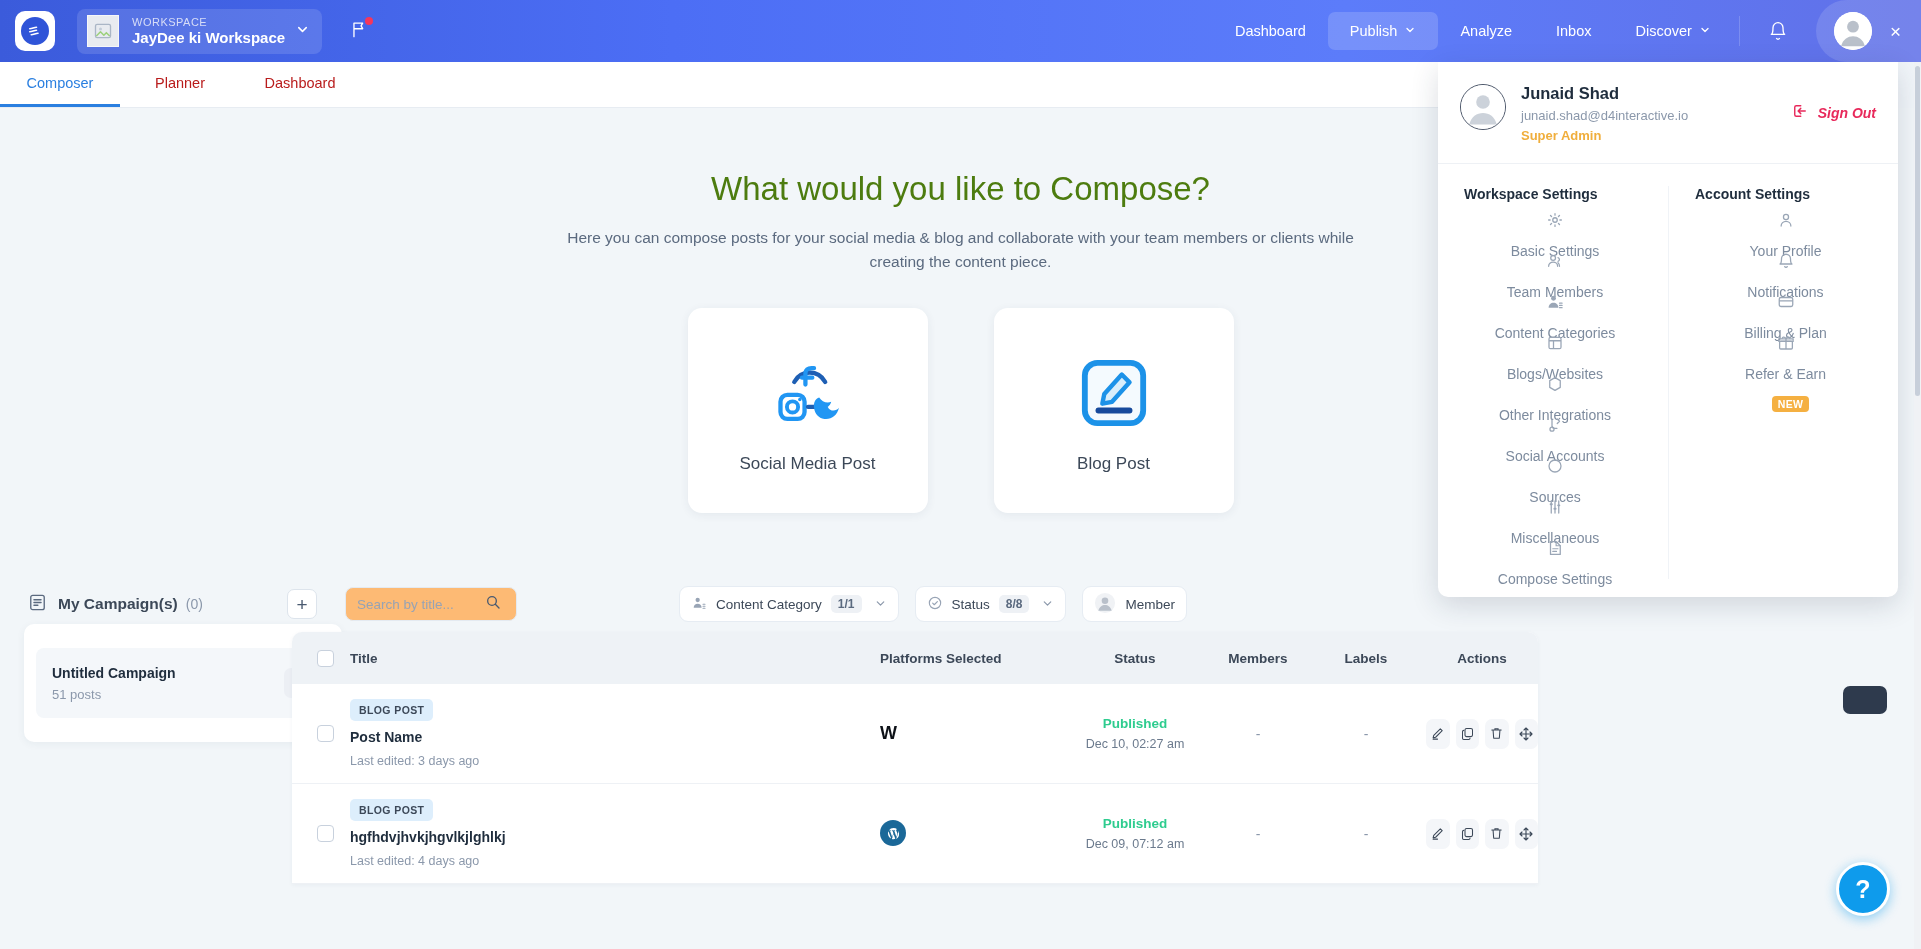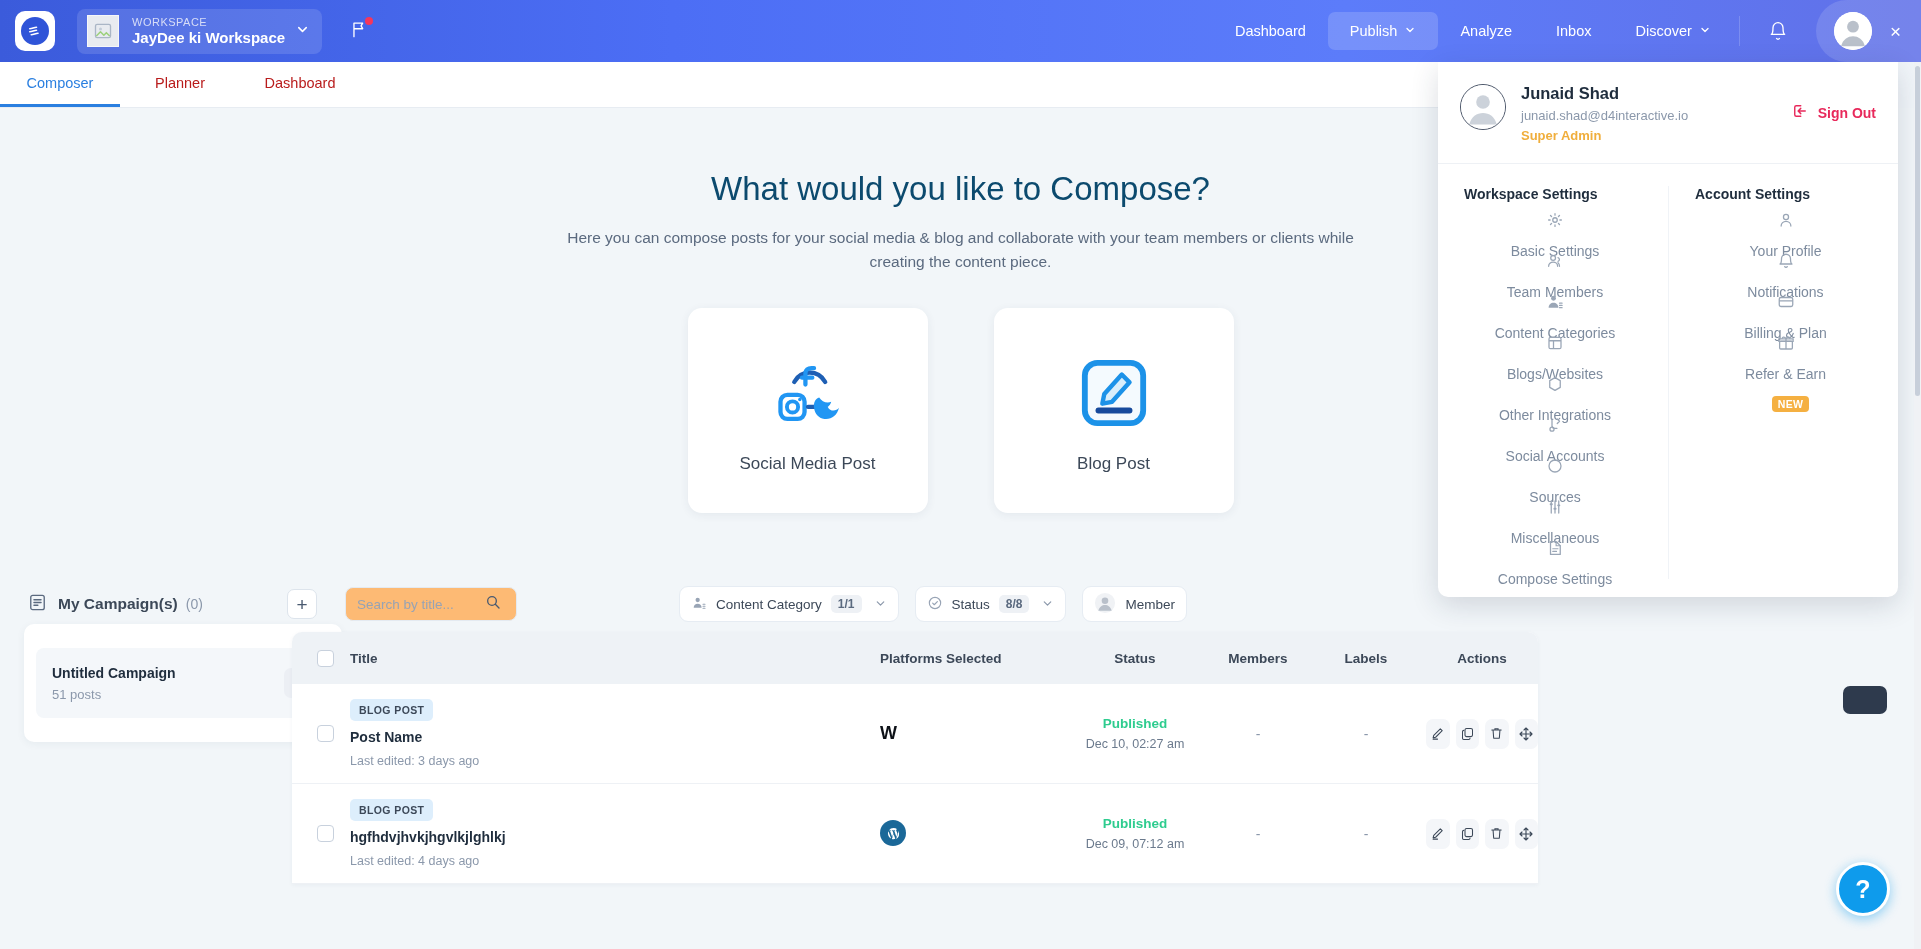--- a/index.html
+++ b/index.html
@@ -81,21 +81,21 @@
   }
   .subtab.active { color: #2a7fe0; border-bottom-color: #2a7fe0; font-weight: 500; }
 
   
   .main {
     position: absolute; top: 108px; left: 0; width: 1921px; height: 841px;
     background: #f2f6f9; overflow: hidden;
   }
 
   .hero { text-align: center; padding-top: 62px; }
-  .hero h1 { font-size: 33px; color: #0c4a6e; font-weight: 500; }
+  .hero h1 { font-size: 33px; color: #4d7c0f; font-weight: 500; }
   .hero p {
     margin-top: 18px; font-size: 15.5px; color: #5b6a7f; line-height: 1.55;
     max-width: 790px; margin-left:auto; margin-right:auto;
   }
 
   .cards { display:flex; justify-content:center; gap: 66px; margin-top: 34px; }
   .card {
     width: 240px; height: 205px; background: #ffffff; border-radius: 14px;
     box-shadow: 0 2px 10px rgba(40,60,90,0.07);
     display:flex; flex-direction:column; align-items:center; justify-content:center;
@@ -202,21 +202,21 @@
     width:46px; height:46px; border-radius:50%; border:1.5px solid #4a5568;
     display:flex; align-items:center; justify-content:center; overflow:hidden;
     background:#fff; flex:none;
   }
   .dd-info { margin-left:15px; }
   .dd-name { font-size:16.5px; color:#1f2d3d; font-weight:700; }
   .dd-mail { font-size:13px; color:#8b98ab; margin-top:5px; }
   .dd-role { font-size:13px; color:#f0ae3c; font-weight:600; margin-top:5px; }
   .dd-signout {
     margin-left:auto; display:flex; align-items:center; gap:9px; cursor:pointer;
-    color:#e8295b; font-size:14px; font-weight:700; padding-top:18px;
+    color:#e8295b; font-size:14px; font-weight:700; padding-top:18px;font-style:italic;
   }
   .dd-divider { height:1px; background:#eef1f5; margin: 0 0px; }
   .dd-cols { display:flex; padding: 22px 0 6px 0; }
   .dd-col { width:50%; padding: 0 22px; }
   .dd-col.right { border-left: 1px solid #f0f3f7; }
   .dd-coltitle { font-size:14px; color:#1f2d3d; font-weight:700; margin-bottom: 8px; padding-left:4px;}
   .dd-item {
     display:flex; align-items:center; gap:14px; height:41px; cursor:pointer;
     padding-left:4px; border-radius:6px;flex-direction:column;
   }

